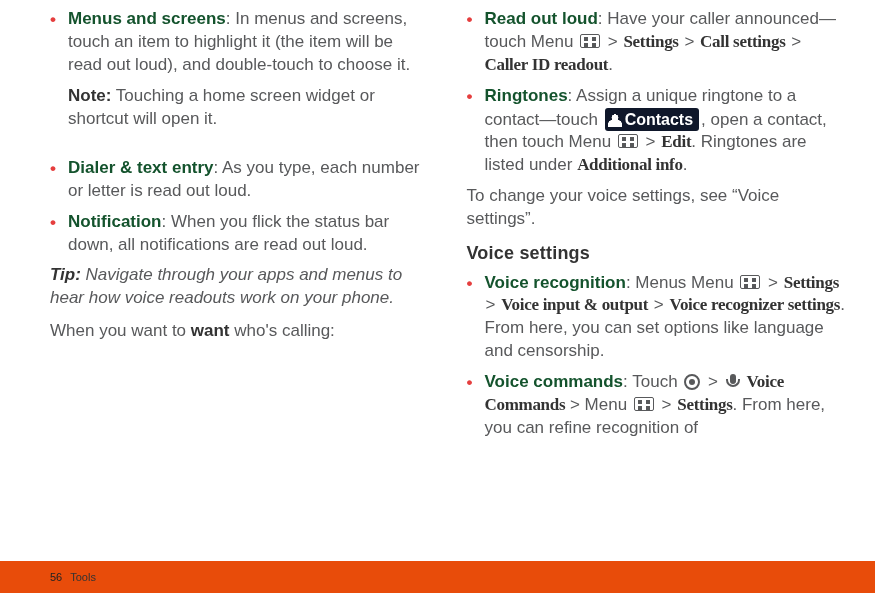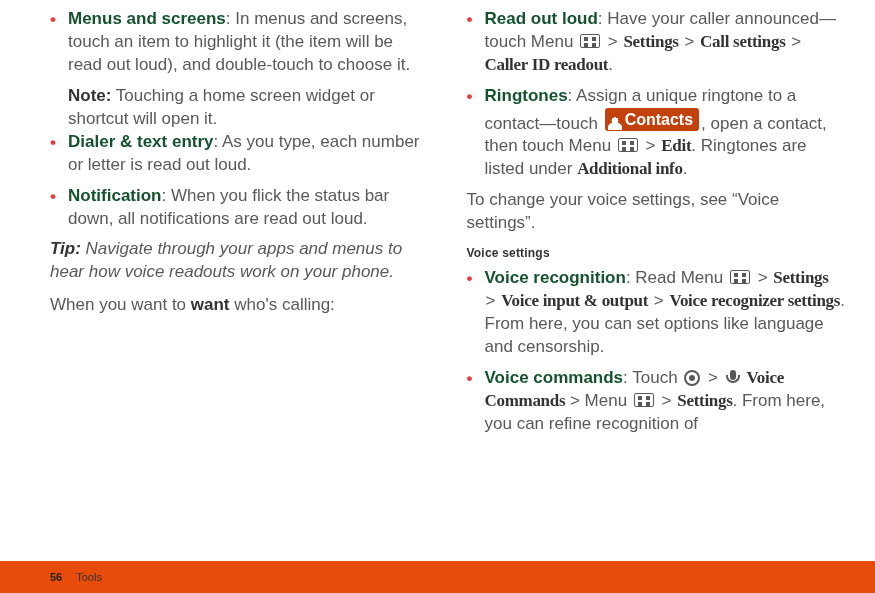--- a/index.html
+++ b/index.html
@@ -41,33 +41,33 @@
     .orange-bold {
       color: #14532d;
       font-weight: bold;
     }
     .bold {
       font-weight: bold;
       color: #333;
     }
     .sub-note {
       padding-left: 18px;
-      margin-bottom: 0;
+      margin-bottom: 26px;
     }
     .tip {
       margin-top: 8px;
       margin-bottom: 10px;
       font-style: italic;
     }
     .para {
       margin-bottom: 10px;
     }
     .section-heading {
       font-weight: 600;
-      font-size: 12px;
+      font-size: 18px;
       color: #333;
       margin-top: 8px;
       margin-bottom: 6px;
       letter-spacing: 0.2px;
       font-stretch: condensed;
     }
     .menu-icon {
       display: inline-block;
       width: 20px;
       height: 14px;
@@ -82,22 +82,22 @@
       position: absolute;
       width: 4px;
       height: 4px;
       background: #58595b;
       top: 2px;
       left: 3px;
       box-shadow: 8px 0 0 #58595b, 0 6px 0 #58595b, 8px 6px 0 #58595b;
     }
     .contacts-badge {
       display: inline-flex;
-      align-items: flex-end;
-      background: #c2410c;
+      align-items: center;
+      background: #0f172a;
       color: #fff;
       border-radius: 3px;
       padding: 1px 6px 1px 3px;
       font-weight: bold;
       font-size: 16px;
       vertical-align: -2px;
       margin: 0 2px;
       font-stretch: condensed;
     }
     .contacts-badge .person {
@@ -175,22 +175,22 @@
       right: 0;
       height: 32px;
       background: #e84c0a;
       display: flex;
       align-items: center;
       padding-left: 50px;
       color: #333;
       font-size: 11px;
     }
     .footer .pnum {
-      font-weight: bold;
-      margin-right: 14px;
+      font-weight: normal;
+      margin-right: 8px;
       color: #222;
     }
     .footer .section {
       color: #333;
     }
   </style>
 </head>
 <body>
 
 <div class="page">
@@ -248,21 +248,21 @@
       <span class="cond-bold">Edit</span><span>. Ringtones are listed under </span><span class="cond-bold">Additional info</span><span>.</span>
     </div>
 
     <div class="para">To change your voice settings, see “Voice settings”.</div>
 
     <div class="section-heading">Voice settings</div>
 
 
     <div class="bullet-item">
       <span class="bullet-dot">•</span>
-      <span class="orange-bold">Voice recognition</span><span>: Read Menu </span><span class="menu-icon"></span>
+      <span class="orange-bold">Voice recognition</span><span>: Menus Menu </span><span class="menu-icon"></span>
       <span class="gt">&gt;</span>
       <span class="cond-bold">Settings</span>
       <span class="gt">&gt;</span>
       <span class="cond-bold">Voice input &amp; output</span>
       <span class="gt">&gt;</span>
       <span class="cond-bold">Voice recognizer settings</span><span>. From here, you can set options like language and censorship.</span>
     </div>
 
     <div class="bullet-item">
       <span class="bullet-dot">•</span>

